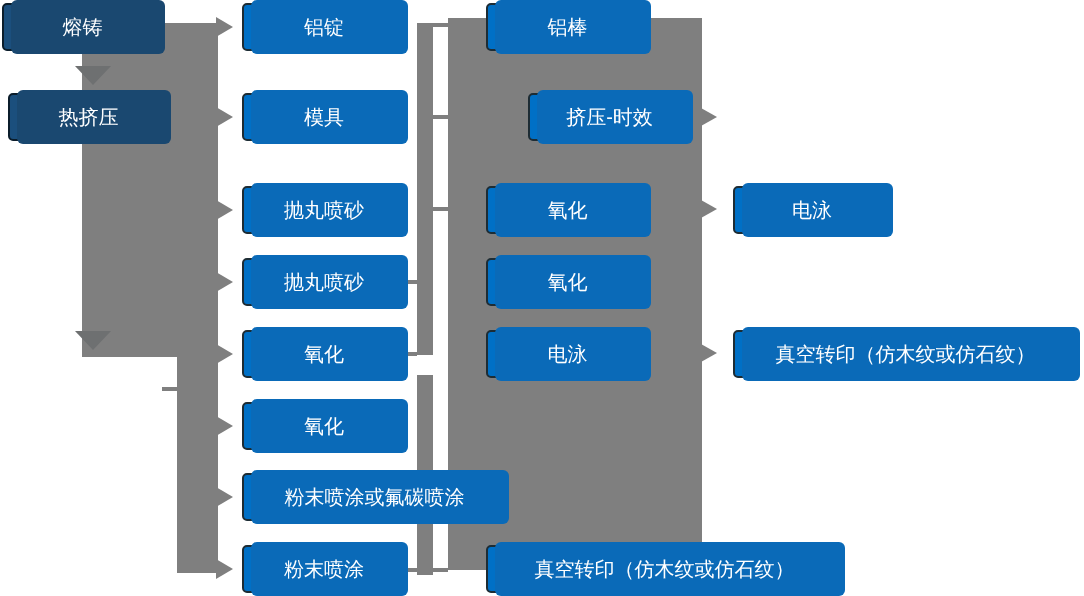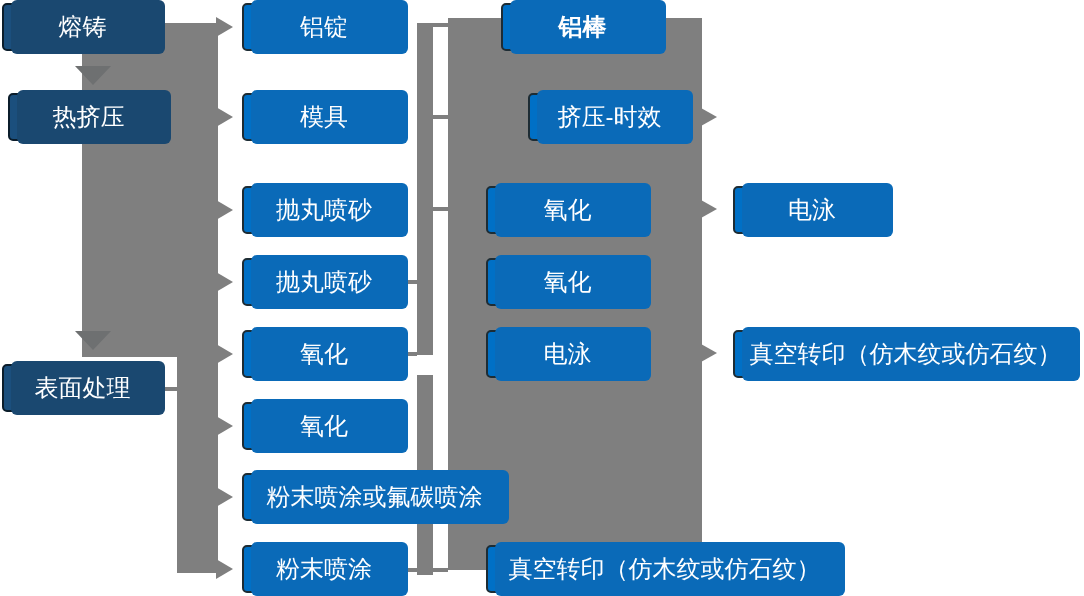--- a/index.html
+++ b/index.html
@@ -12,21 +12,21 @@
   }
   #connectors {
     position:absolute; left:0; top:0; z-index:0;
   }
   .node {
     position:absolute;
     height:48px;
     box-sizing:border-box;
     display:flex; align-items:center; justify-content:center;
     color:#ffffff;
-    font-size:24px;
+    font-size:20px;
     line-height:1;
     border:2px solid #1d2c34;
     border-radius:5px;
     z-index:1;
     white-space:nowrap;
   }
   
   .node::before {
     content:"";
     position:absolute;
@@ -78,32 +78,31 @@
     </g>
     <g fill="#6E7071">
 
       <polygon points="75,66 111,66 93,85"></polygon>
       <polygon points="75,331 111,331 93,350"></polygon>
     </g>
   </svg>
 
   <div class="node dark" style="left:2px;   top:3px;   width:161px;">熔铸</div>
   <div class="node dark" style="left:8px;   top:93px;  width:161px;font-family:Liberation Serif, serif;">热挤压</div>
-  <div class="node dark" style="left:2px;   top:364px; width:161px;">表面处理</div>
 
   <div class="node blue" style="left:242px; top:3px;   width:164px;">铝锭</div>
   <div class="node blue" style="left:242px; top:93px;  width:164px;">模具</div>
   <div class="node blue" style="left:242px; top:186px; width:164px;">抛丸喷砂</div>
   <div class="node blue" style="left:242px; top:258px; width:164px;">抛丸喷砂</div>
   <div class="node blue" style="left:242px; top:330px; width:164px;">氧化</div>
   <div class="node blue" style="left:242px; top:402px; width:164px;">氧化</div>
   <div class="node blue" style="left:242px; top:545px; width:164px;">粉末喷涂</div>
   <div class="node blue" style="left:242px; top:473px; width:265px;">粉末喷涂或氟碳喷涂</div>
 
-  <div class="node blue" style="left:501px; top:3px;   width:163px;font-weight:bold;">铝棒</div>
+  <div class="node blue" style="left:486px; top:3px;   width:163px;">铝棒</div>
   <div class="node blue" style="left:486px; top:93px;  width:163px;margin-left:42px;">挤压-时效</div>
   <div class="node blue" style="left:486px; top:186px; width:163px;">氧化</div>
   <div class="node blue" style="left:486px; top:258px; width:163px;">氧化</div>
   <div class="node blue" style="left:486px; top:330px; width:163px;">电泳</div>
   <div class="node blue" style="left:486px; top:545px; width:357px;">真空转印（仿木纹或仿石纹）</div>
 
   <div class="node blue" style="left:733px; top:186px; width:158px;">电泳</div>
   <div class="node blue" style="left:733px; top:330px; width:345px;">真空转印（仿木纹或仿石纹）</div>
 
 </div>

